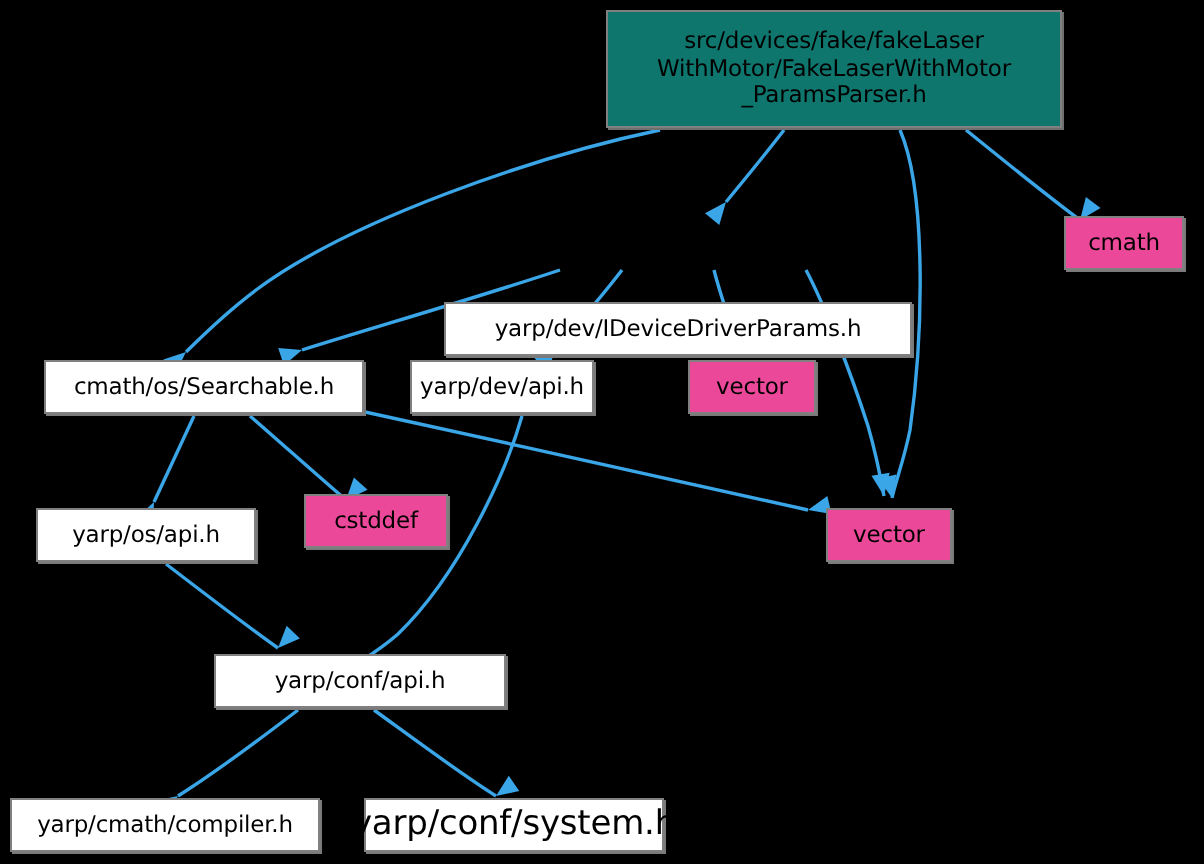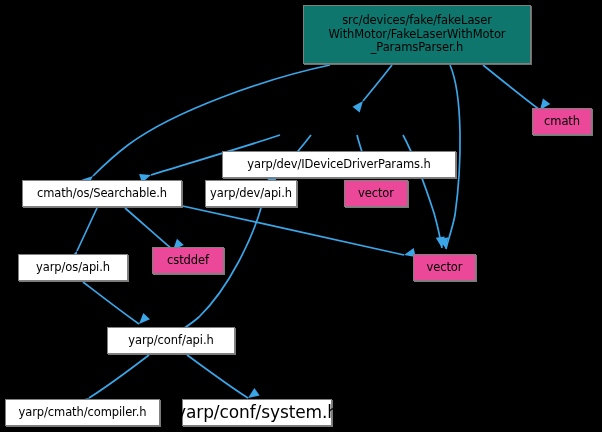--- a/index.html
+++ b/index.html
@@ -131,17 +131,17 @@
 WithMotor/FakeLaserWithMotor
 _ParamsParser.h</span></div>
       <div class="gnode white" style="left: 222px; top: 107px; width: 234px; height: 27px; font-size: 11.5px; margin-top: 44px;"><span>yarp/dev/IDeviceDriverParams.h</span></div>
       <div class="gnode gray" style="left: 532px; top: 108px; width: 60px; height: 27px; font-size: 11.5px;"><span>cmath</span></div>
       <div class="gnode white" style="left: 22px; top: 180px; width: 160px; height: 27px; font-size: 11.5px;"><span>cmath/os/Searchable.h</span></div>
       <div class="gnode white" style="left: 205px; top: 180px; width: 92px; height: 27px; font-size: 11.5px; text-align: center;"><span>yarp/dev/api.h</span></div>
       <div class="gnode gray" style="left: 344px; top: 180px; width: 64px; height: 27px; font-size: 11.5px;"><span>vector</span></div>
       <div class="gnode white" style="left: 18px; top: 254px; width: 110px; height: 27px; font-size: 11.5px; text-align: center;"><span>yarp/os/api.h</span></div>
       <div class="gnode gray" style="left: 152px; top: 236px; width: 72px; height: 27px; font-size: 11.5px; margin-top: 11px;"><span>cstddef</span></div>
       <div class="gnode gray" style="left: 413px; top: 254px; width: 63px; height: 27px; font-size: 11.5px;"><span>vector</span></div>
-      <div class="gnode white" style="left: 107px; top: 327px; width: 128px; height: 27px; font-size: 11.5px;"><span>yarp/conf/api.h</span></div>
+      <div class="gnode white" style="left: 107px; top: 327px; width: 146px; height: 27px; font-size: 11.5px;"><span>yarp/conf/api.h</span></div>
       <div class="gnode white" style="left: 5px; top: 399px; width: 155px; height: 27px; font-size: 11.5px;"><span>yarp/cmath/compiler.h</span></div>
       <div class="gnode white" style="left: 182px; top: 399px; width: 150px; height: 27px; font-size: 17px;"><span>yarp/conf/system.h</span></div>
     </div>
 </div>
 
 </body></html>

